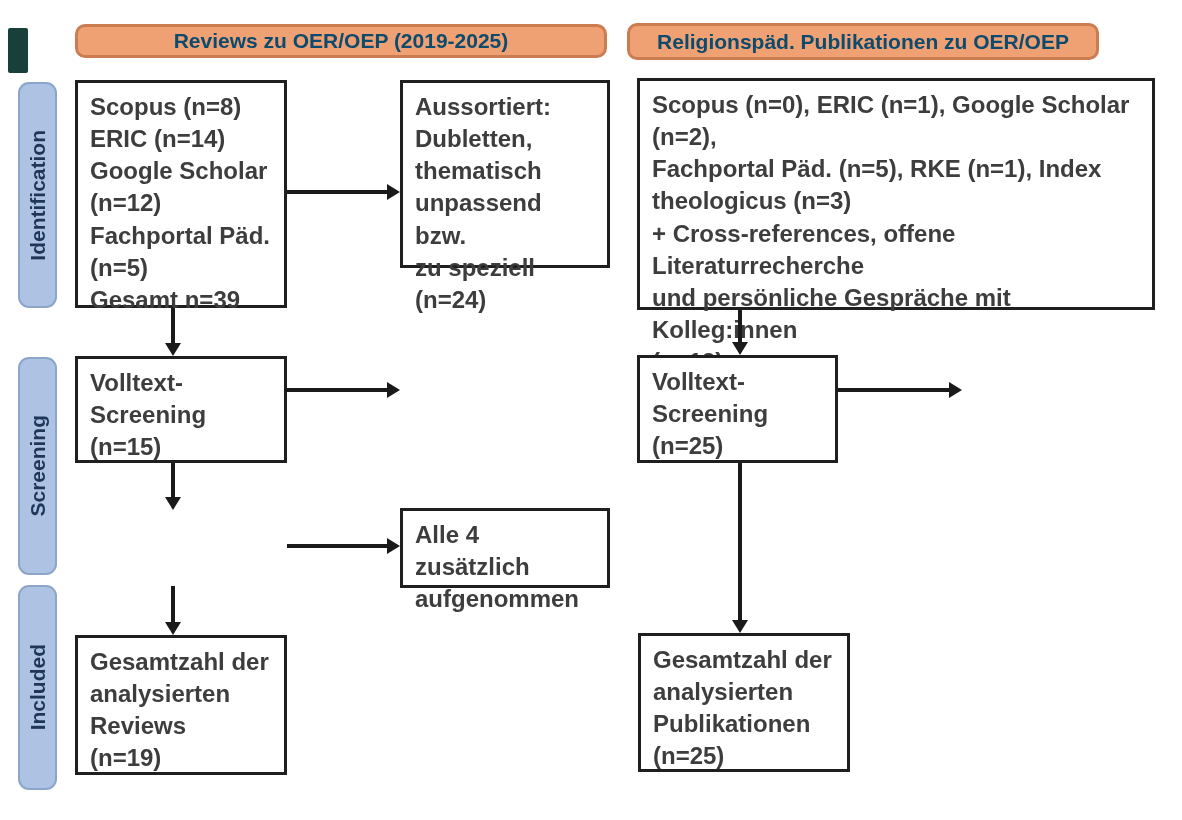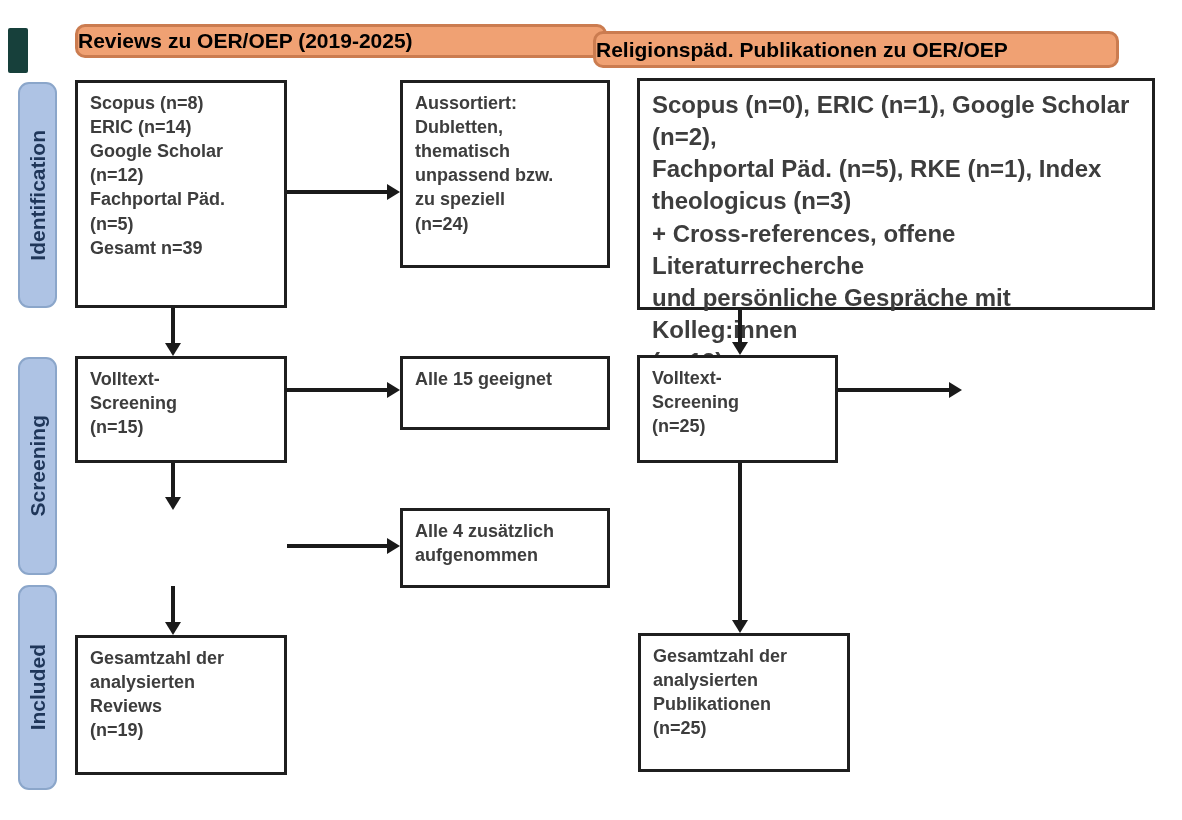--- a/index.html
+++ b/index.html
@@ -4,41 +4,41 @@
 <style>
   html,body { margin:0; padding:0; background:#ffffff; }
   .canvas {
     position:relative; width:1182px; height:820px; background:#ffffff;
     font-family:"Liberation Sans", sans-serif; overflow:hidden;
   }
 
   
   .header-pill {
     position:absolute; box-sizing:border-box;
-    border:3px solid #cb7c50; background:#f0a173; color:#000000;
+    border:3px solid #cb7c50; background:#f0a173; color:#0c4a6e;
     border-radius:10px; font-size:21px; font-weight:700;
-    display:flex; align-items:center; justify-content:flex-start; text-align:center;
+    display:flex; align-items:center; justify-content:center; text-align:center;
   }
 
   
   .stage-bar {
     position:absolute; box-sizing:border-box; width:39px;
     border:2.5px solid #8ba6ca; background:#aec3e4; color:#1f3659;
     border-radius:11px; display:flex; align-items:center; justify-content:center;
   }
   .stage-bar .vtext {
     writing-mode:vertical-rl; transform:rotate(180deg);
     font-size:21px; font-weight:700; white-space:nowrap;
   }
 
   
   .box {
     position:absolute; box-sizing:border-box; background:#ffffff;
     border:3px solid #1f1f1f; color:#3d3d3d;
-    padding:8px 12px; font-size:18px; font-weight:700; line-height:1.34;
+    padding:8px 12px; font-size:24px; font-weight:700; line-height:1.34;
     white-space:pre-line;
   }
   .box.small { font-size:24px; }
 
   
   .hline { position:absolute; height:3.5px; background:#1a1a1a; }
   .vline { position:absolute; width:3.5px; background:#1a1a1a; }
   .head-right { position:absolute; width:0; height:0;
     border-top:8px solid transparent; border-bottom:8px solid transparent;
     border-left:13px solid #1a1a1a; }
@@ -51,21 +51,21 @@
 </head>
 <body>
 
 <div class="canvas">
 
   <div class="corner-mark" style="left:8px; top:28px; width:20px; height:45px;"></div>
 
   <div class="header-pill" style="left:75px; top:24px; width:532px; height:34px;">
     <span>Reviews zu OER/OEP (2019-2025)</span>
   </div>
-  <div class="header-pill" style="left:593px; top:23px; width:526px; height:37px;margin-top:8px;">
+  <div class="header-pill" style="left:627px; top:23px; width:472px; height:37px;">
     <span>Religionspäd. Publikationen zu OER/OEP</span>
   </div>
 
   <div class="stage-bar" style="left:18px; top:82px; height:226px;">
     <span class="vtext">Identification</span>
   </div>
   <div class="stage-bar" style="left:18px; top:357px; height:218px;">
     <span class="vtext">Screening</span>
   </div>
   <div class="stage-bar" style="left:18px; top:585px; height:205px;">
@@ -81,21 +81,20 @@
 Gesamt n=39</div>
   <div class="box" style="left:400px; top:80px; width:210px; height:188px;">Aussortiert:
 Dubletten,
 thematisch
 unpassend bzw.
 zu speziell
 (n=24)</div>
   <div class="box" style="left:75px; top:356px; width:212px; height:107px;">Volltext-
 Screening
 (n=15)</div>
-  <div class="box" style="left:400px; top:356px; width:210px; height:74px;">Alle 15 geeignet</div>
   <div class="box" style="left:400px; top:508px; width:210px; height:80px;">Alle 4 zusätzlich
 aufgenommen</div>
   <div class="box" style="left:75px; top:635px; width:212px; height:140px;">Gesamtzahl der
 analysierten
 Reviews
 (n=19)</div>
 
   <div class="box small" style="left:637px; top:78px; width:518px; height:232px;">Scopus (n=0), ERIC (n=1), Google Scholar (n=2),
 Fachportal Päd. (n=5), RKE (n=1), Index
 theologicus (n=3)

